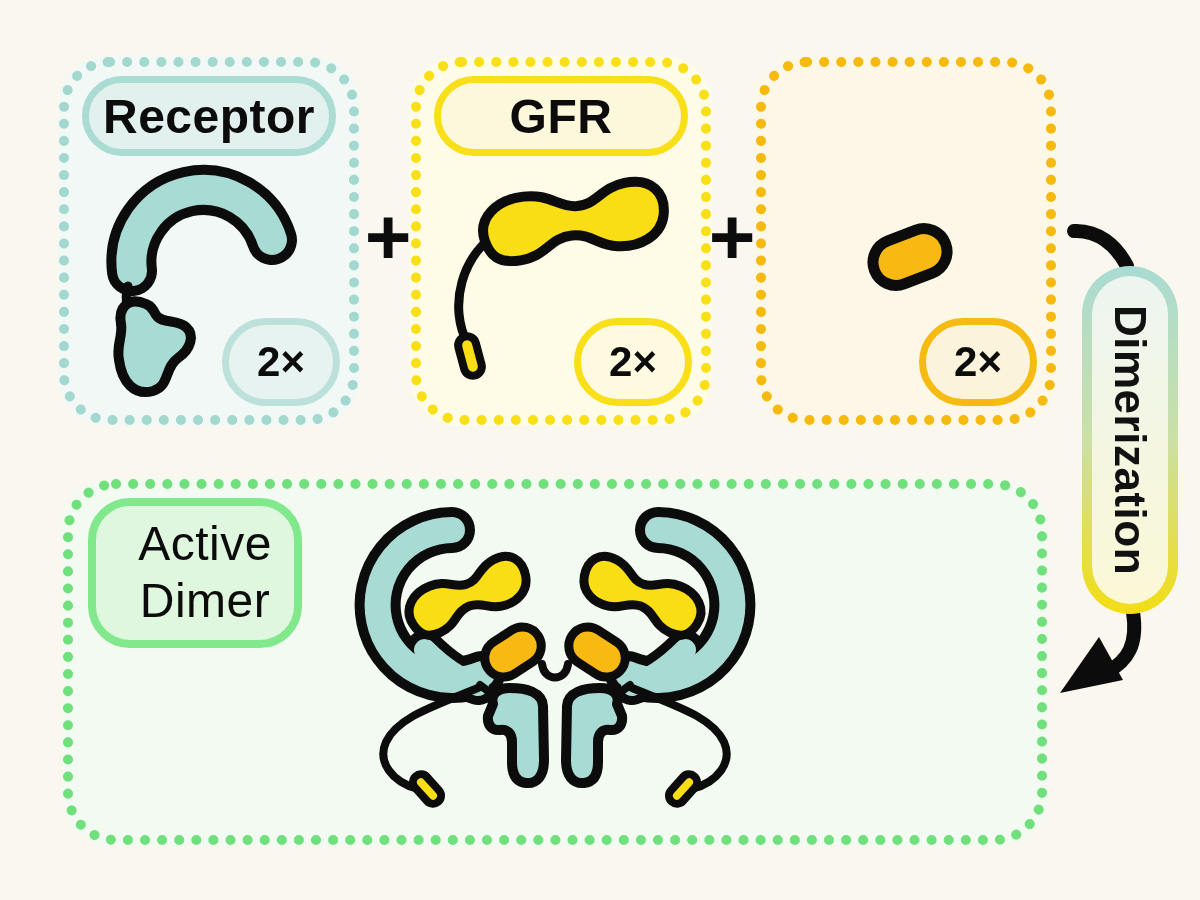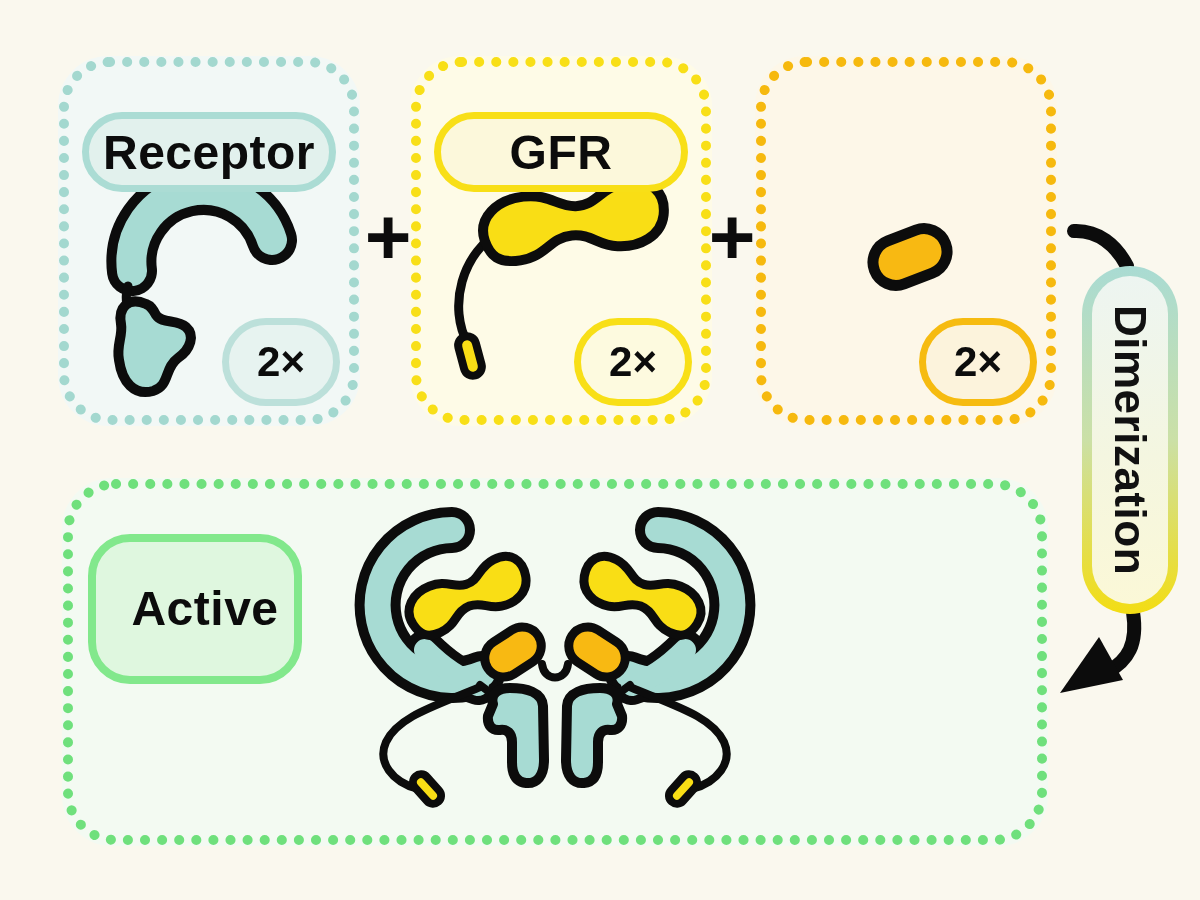--- a/index.html
+++ b/index.html
@@ -14,31 +14,31 @@
   .card-receptor{left:58px;top:56px;width:302px;height:370px;background:#F2F8F6;}
   .card-gfr{left:410px;top:56px;width:302px;height:370px;background:#FEFBE7;}
   .card-gfl{left:755px;top:56px;width:302px;height:370px;background:#FDF7E8;}
   .card-active{left:62px;top:478px;width:986px;height:368px;background:#F3FAF2;}
   .icon-layer{position:absolute;inset:0;}
 
   .label-pill{
     position:absolute;left:24px;top:20px;right:24px;height:80px;
     border-radius:44px;border:7px solid;box-sizing:border-box;
     display:flex;align-items:center;justify-content:center;
-    font-size:48px;font-weight:700;letter-spacing:.5px;margin-top:36px;
+    font-size:48px;font-weight:700;letter-spacing:.5px;
   }
   .pill-teal{border-color:#ABDCD4;background:#E2F1ED;}
   .pill-yellow{border-color:#F8DF17;background:#FCF8DB;}
   .pill-orange{border-color:#F6BB10;background:#FBF1DB;}
   .pill-green{
     position:absolute;left:26px;top:20px;width:214px;height:150px;right:auto;
     border-radius:42px;border:8px solid #82E88C;background:#DFF7DF;
     box-sizing:border-box;display:flex;flex-direction:column;
     align-items:center;justify-content:center;
-    font-size:48px;font-weight:700;line-height:1.18;padding-left:20px;
+    font-size:48px;font-weight:400;line-height:1.18;padding-left:20px;
   }
 
   .badge{
     position:absolute;right:20px;bottom:20px;width:118px;height:88px;
     border-radius:44px;border:7px solid;box-sizing:border-box;
     display:flex;align-items:center;justify-content:center;
     font-size:42px;font-weight:700;
   }
   .badge-teal{border-color:#BCE0DA;background:#E7F3F0;}
   .badge-yellow{border-color:#F8DF17;background:#FDFADF;}
@@ -158,20 +158,21 @@
         </g>
         <g transform="translate(183,160) rotate(-33)">
           <rect x="-30" y="-19" width="60" height="38" rx="19" fill="#F8B912" stroke="#0C0C0C" stroke-width="9"></rect>
         </g>
       </g>
       <use href="#dimer-half" transform="translate(450,0) scale(-1,1)"></use>
     </svg>
 
     <div class="label-pill pill-green">
       <span>Active</span>
+      <span>Dimer</span>
     </div>
   </div>
 
   <div class="dimer-pill">
     <div class="dimer-pill-inner">
       <span class="vtext">Dimerization</span>
     </div>
   </div>
 
 </div>

